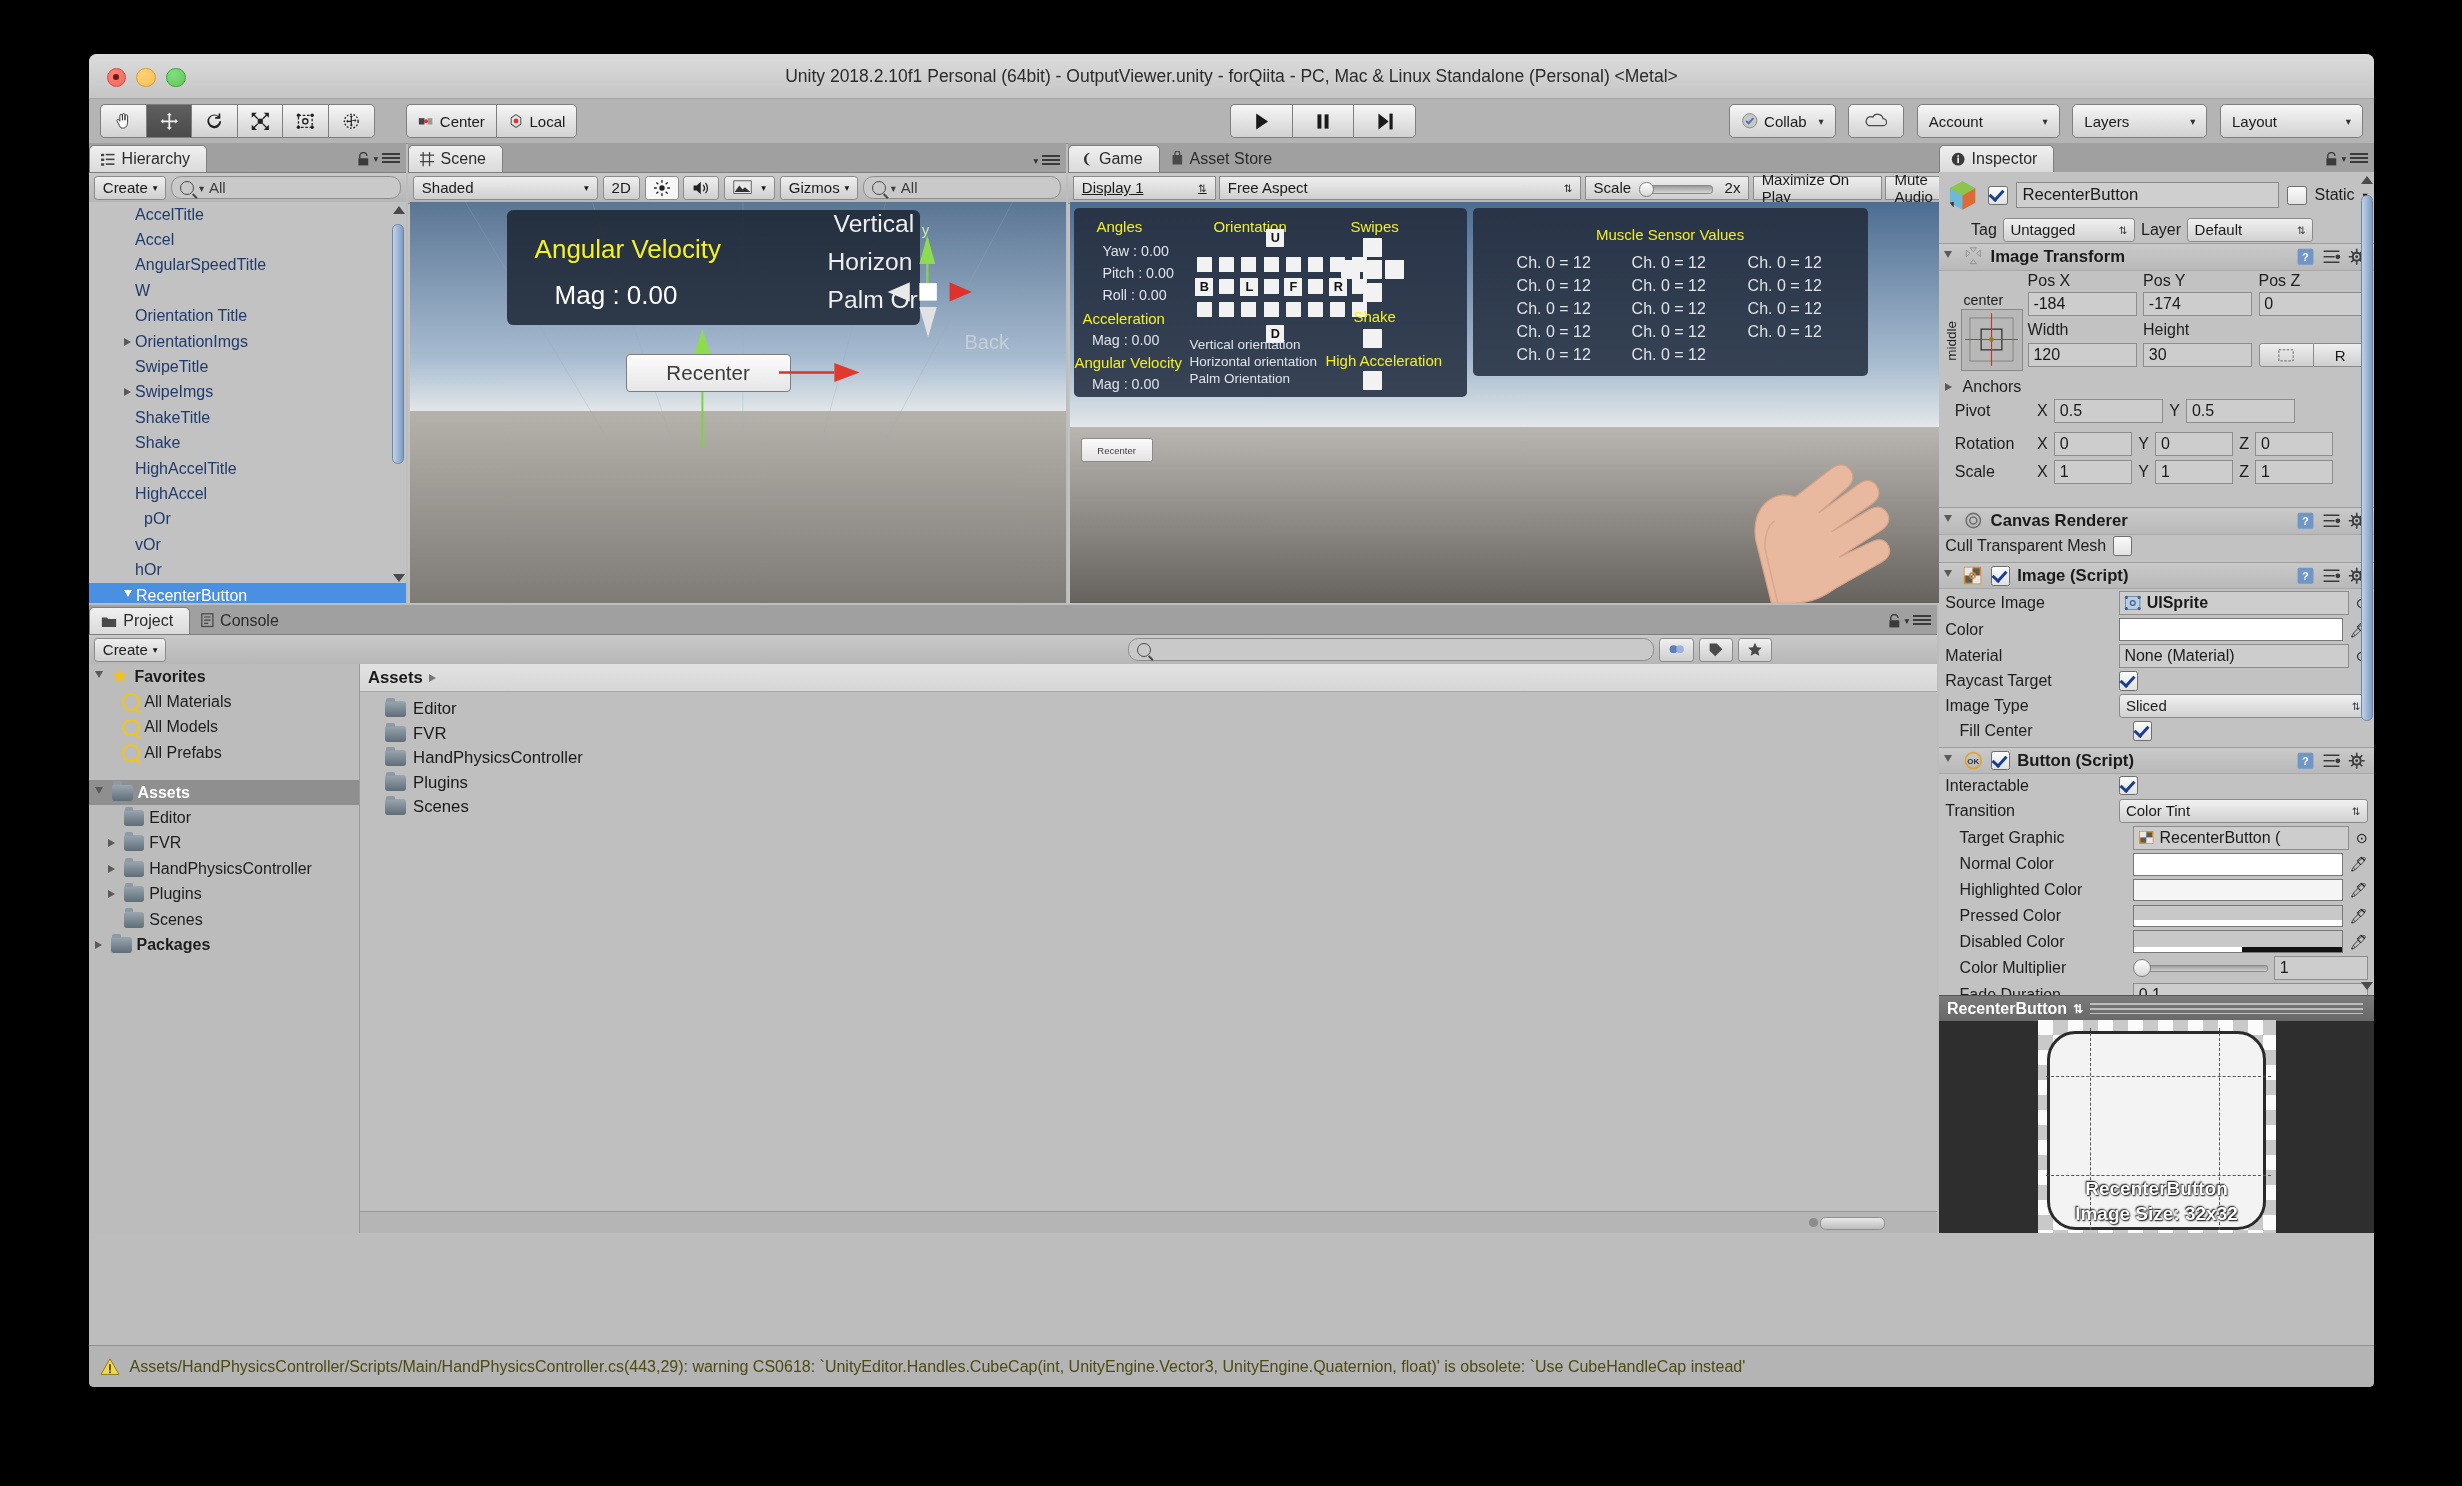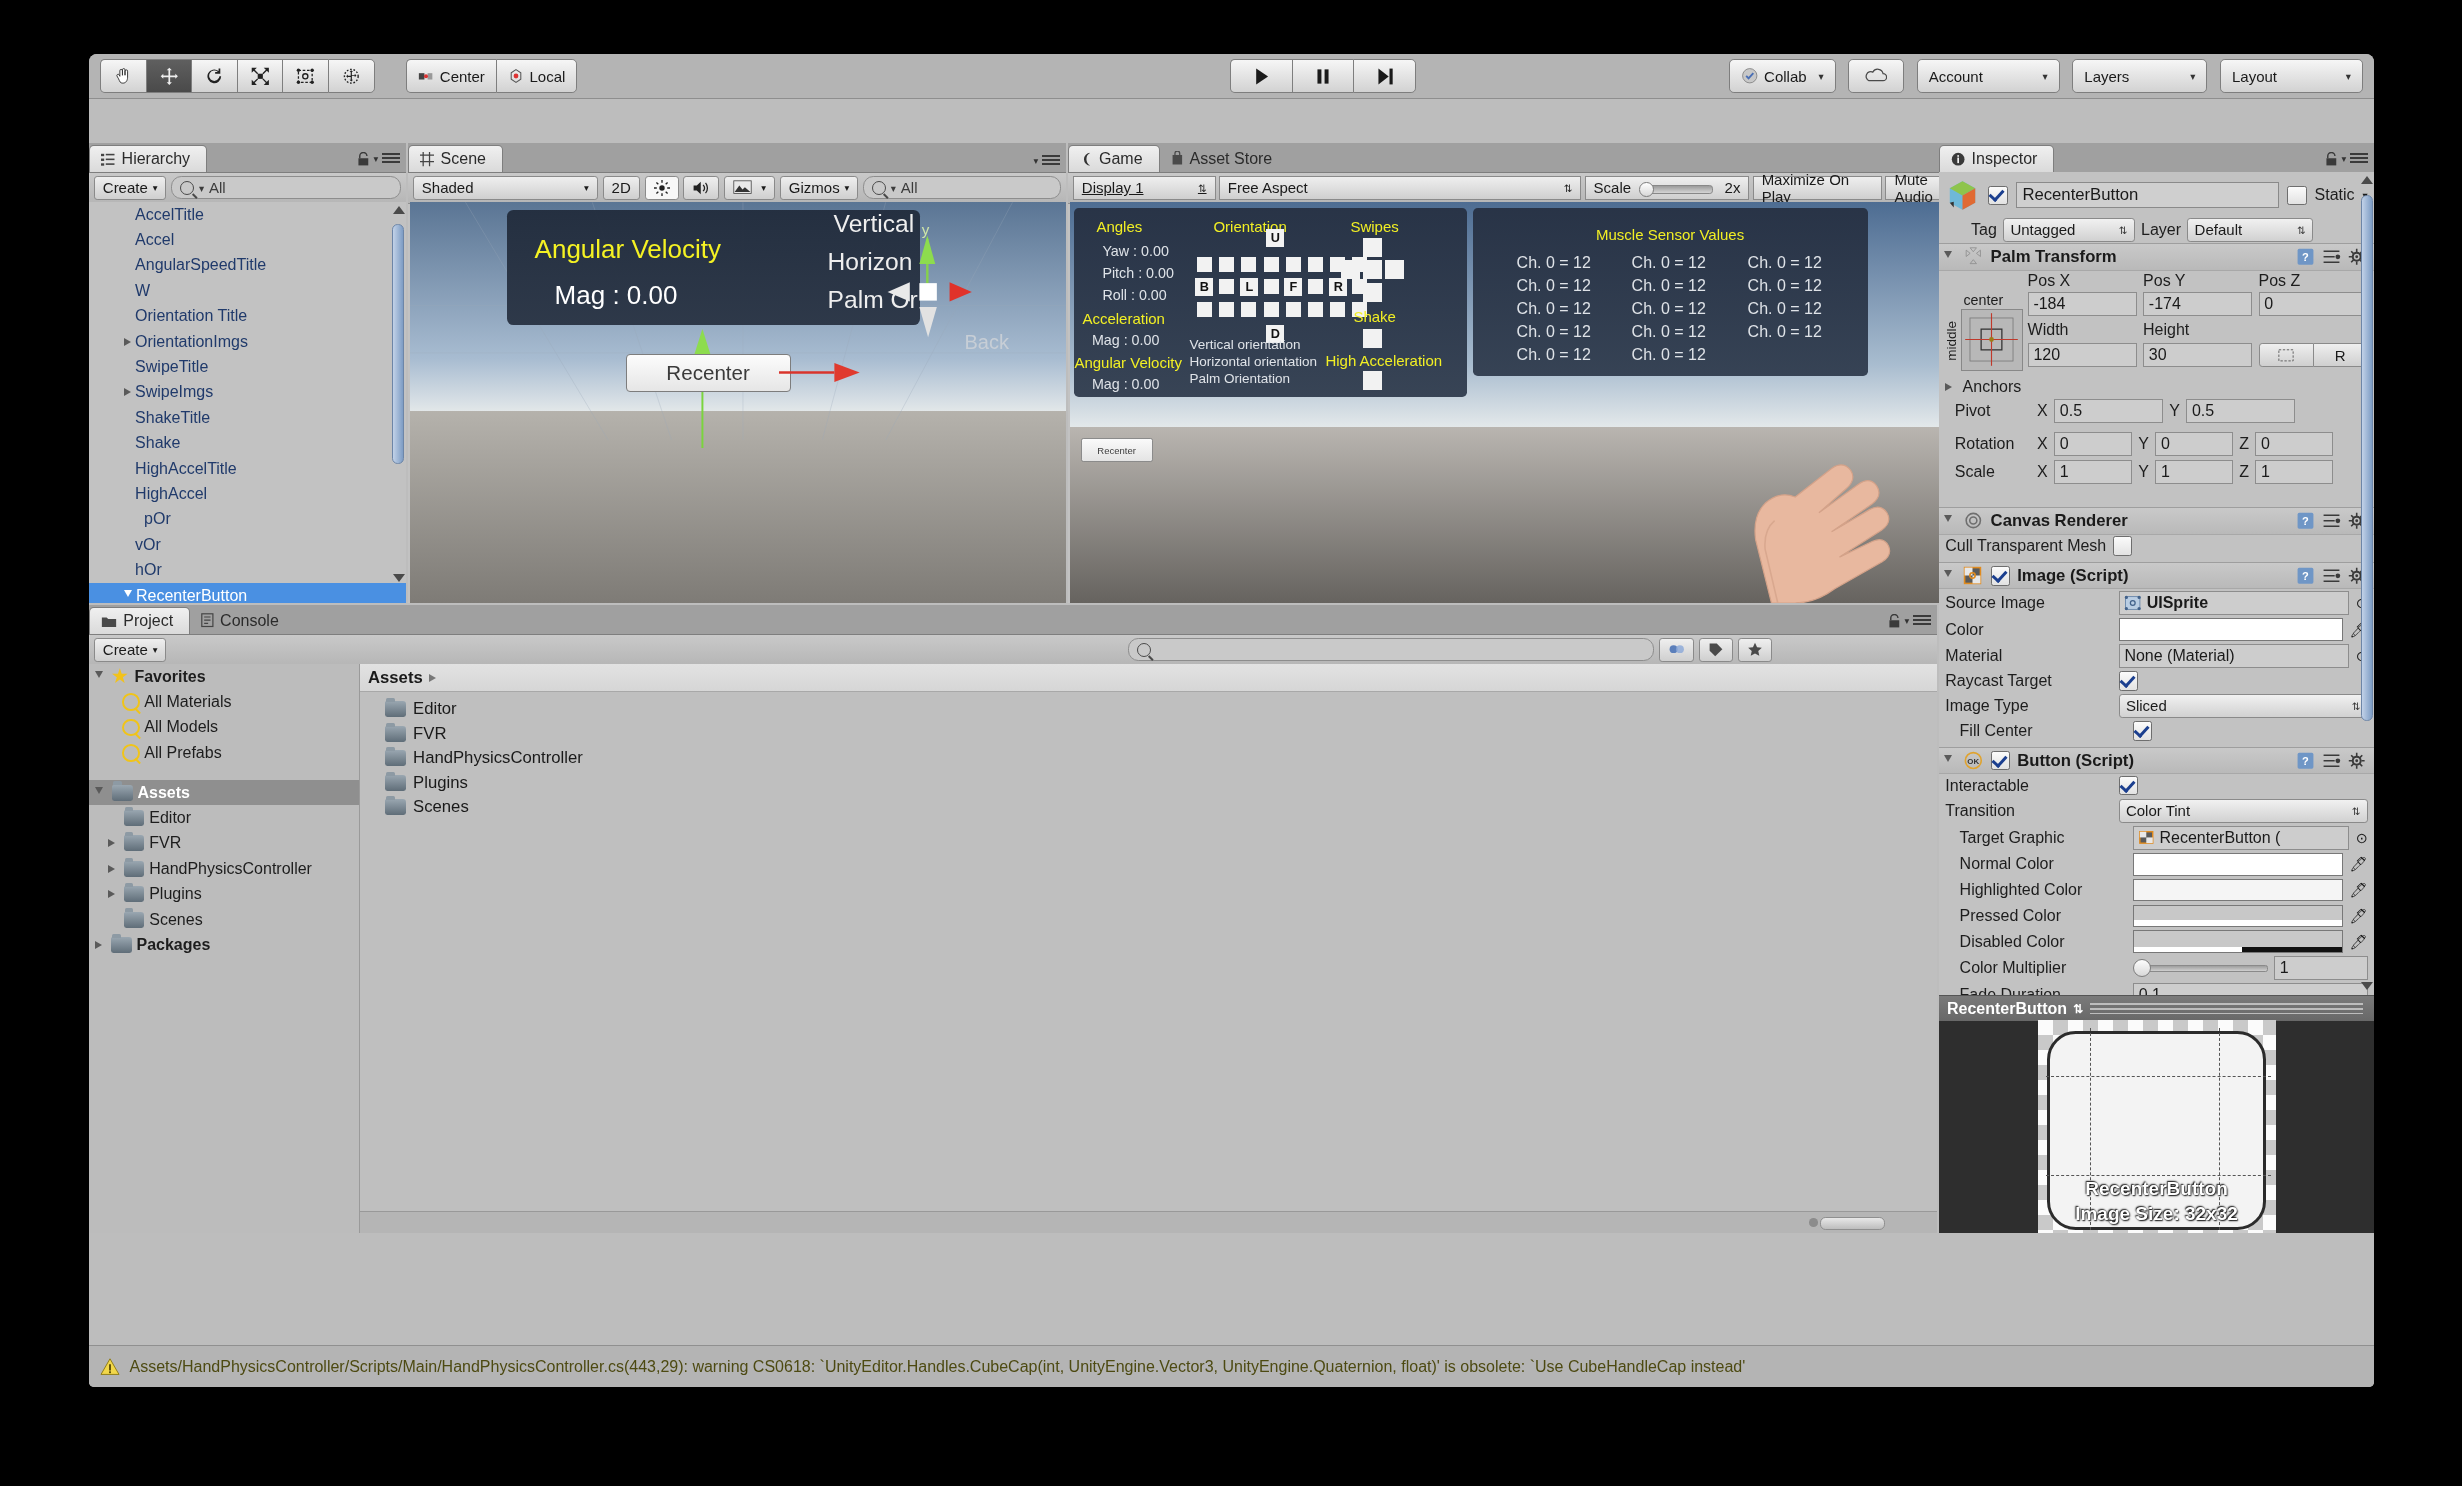--- a/index.html
+++ b/index.html
@@ -235,20 +235,28 @@
     border-top:0.8px solid #909090; display:flex; align-items:center; gap:9.5px; padding-left:11px;
     font-size:16px; color:#4d4a12; white-space:nowrap; overflow:hidden;
   }
   .warnicon { width:20px;height:18px; flex:none; }
 </style>
 </head>
 <body>
 
 <div id="root">
 
+  <div id="titlebar">
+    <div id="traffic">
+      <div class="tl red"></div>
+      <div class="tl yel"></div>
+      <div class="tl grn"></div>
+    </div>
+    <div id="title-text">Unity 2018.2.10f1 Personal (64bit) - OutputViewer.unity - forQiita - PC, Mac &amp; Linux Standalone (Personal) &lt;Metal&gt;</div>
+  </div>
 
   <div id="toolbar">
     <div class="btn-group">
       <div class="tbtn">
         <svg width="20.6" height="20.6" viewBox="0 0 24 24">
             <path d="M8 12V5.5a1.5 1.5 0 013 0V11m0-.5V4.5a1.5 1.5 0 013 0V11m0-.5V6a1.5 1.5 0 013 0v7c0 4-2 7-5.5 7S8 18 6.5 15L4.6 11.6a1.4 1.4 0 012.4-1.4L8 12" fill="#fff" stroke="#333" stroke-width="1.1"></path>
           </svg>
       </div>
       <div class="tbtn active">
         <svg width="20.6" height="20.6" viewBox="0 0 24 24">
@@ -916,21 +924,21 @@
       </div>
 
       <div class="comp-hd">
         <span class="tri down"></span>
         <svg width="20.6" height="19" viewBox="0 0 26 24">
           <path d="M4 4l5 4-5 4z" fill="none" stroke="#8a8a8a"></path>
             <path d="M22 4l-5 4 5 4z" fill="none" stroke="#8a8a8a"></path>
           <path d="M9 1l4 5 4-5z" fill="none" stroke="#8a8a8a"></path>
             <path d="M9 21l4-5 4 5z" fill="none" stroke="#8a8a8a"></path>
         </svg>
-        <span>Palm Transform</span>
+        <span>Image Transform</span>
         <span class="comp-icons">
           <svg class="ficon" viewBox="0 0 24 22" style="font-size:21px">
               <rect x="2" y="1" width="20" height="20" rx="2" fill="#6f96c6"></rect>
               <text x="12" y="16" font-size="14" fill="#fff" text-anchor="middle" font-family="Liberation Sans">?</text>
             </svg>
           <svg class="ficon" viewBox="0 0 24 22">
               <path d="M2 4h20M2 11h14M2 18h20" stroke="#3a3a3a" stroke-width="2"></path>
               <circle cx="20" cy="11" r="3" fill="#3a3a3a"></circle>
             </svg>
           <svg class="ficon" viewBox="0 0 24 22">

